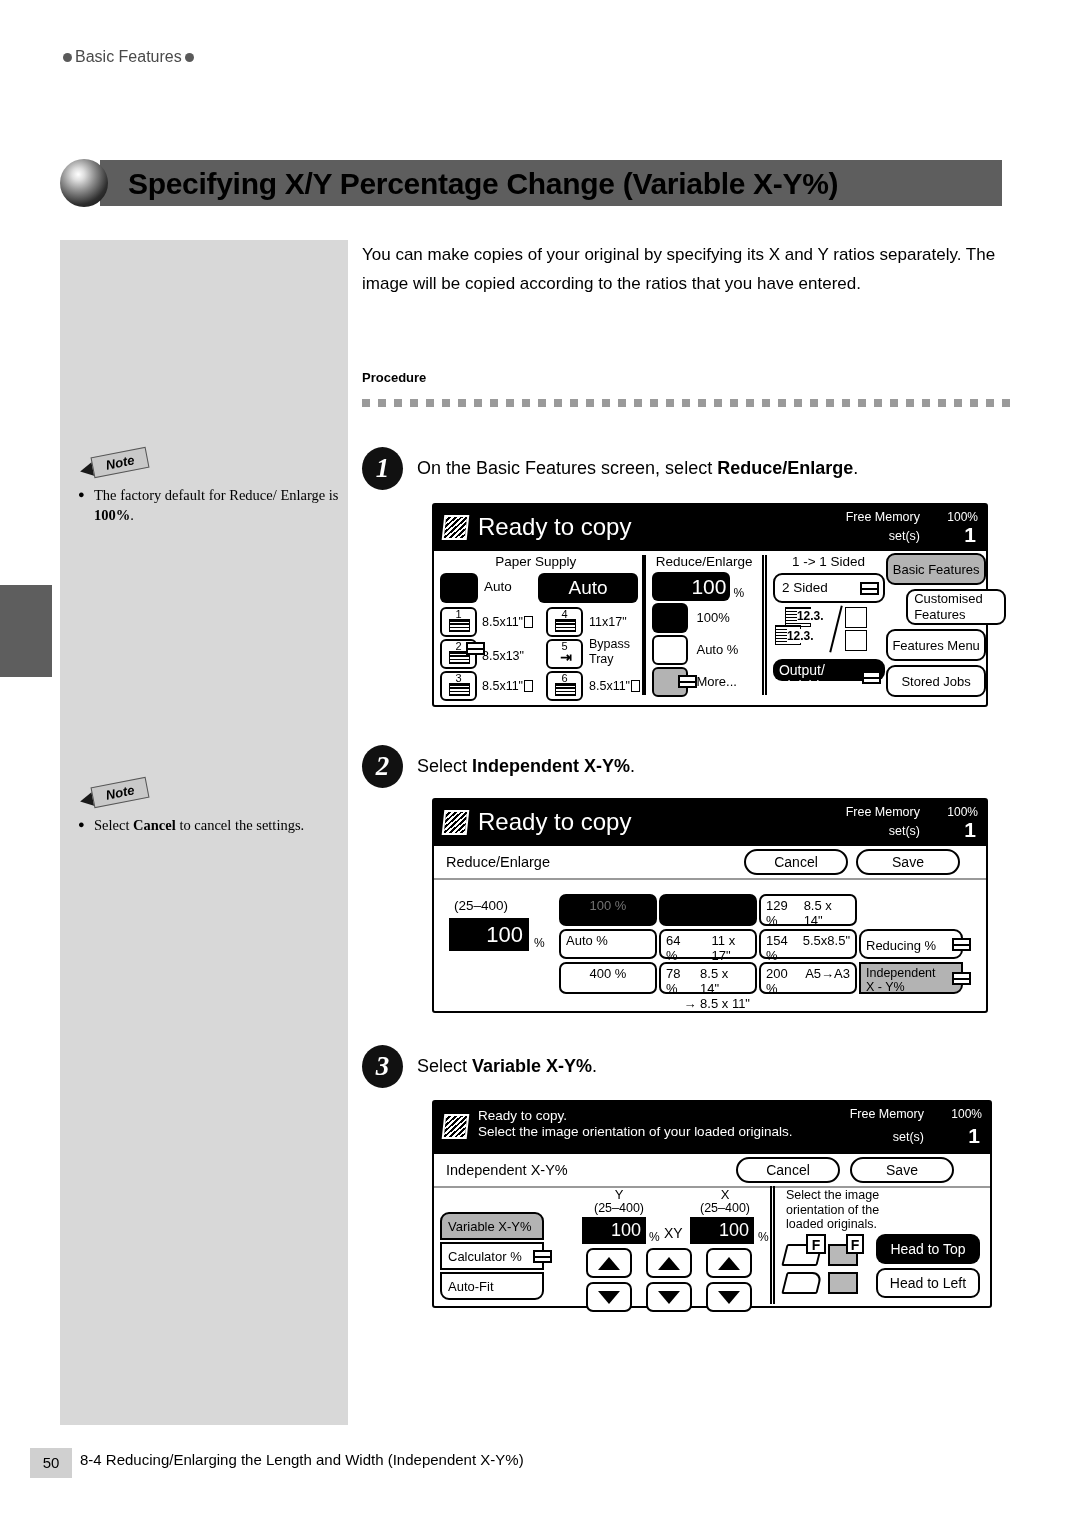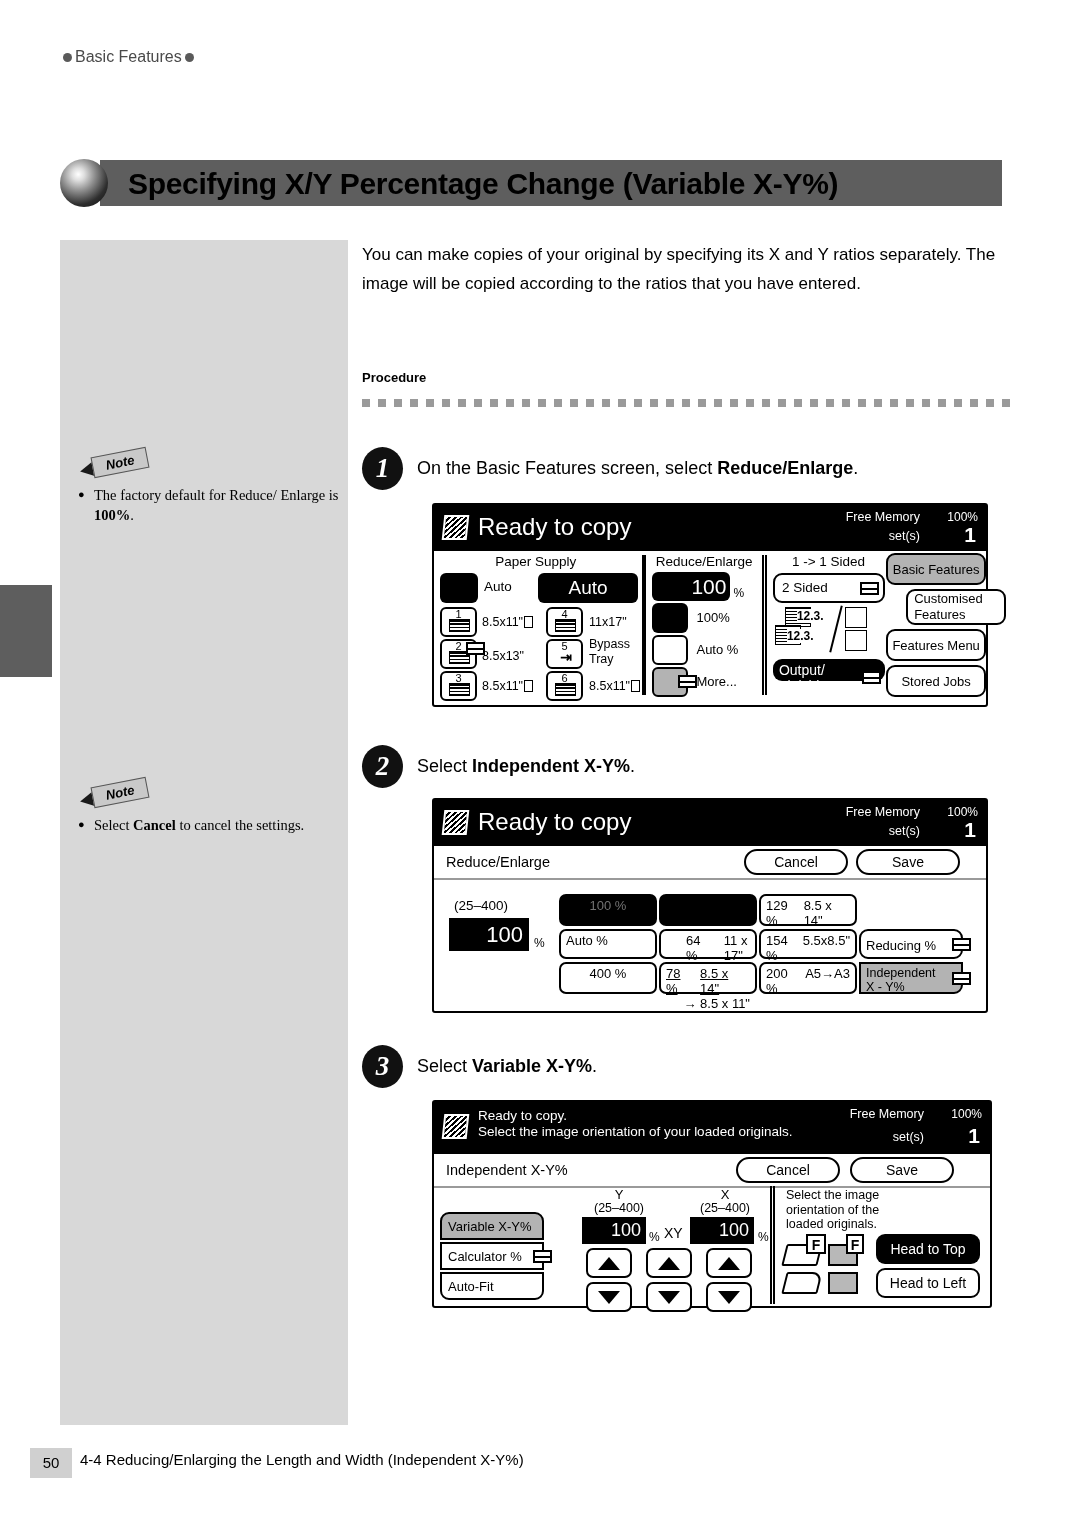--- a/index.html
+++ b/index.html
@@ -400,28 +400,28 @@
     </div>
     <div class="ratio-btn" style="position:absolute;left:125px;top:49px;width:98px;height:30px;">
       <span>Auto %</span>
     </div>
     <div class="ratio-btn" style="position:absolute;left:125px;top:82px;width:98px;height:32px;text-align:center;">
       <span>400 %</span>
     </div>
 
     <div class="ratio-btn sel" style="position:absolute;left:225px;top:14px;width:98px;height:32px;"></div>
     <div class="ratio-btn" style="position:absolute;left:225px;top:49px;width:98px;height:30px;">
-      <div style="display:flex;gap:21px;margin-left:20px;">
+      <div style="display:flex;gap:21px;">
           <span>64 %</span>
           <span>11 x 17"</span>
         </div>
       <div style="text-align:right;">→ 8.5 x 11"</div>
     </div>
     <div class="ratio-btn" style="position:absolute;left:225px;top:82px;width:98px;height:32px;">
-      <div style="display:flex;gap:5px;text-decoration:underline;">
+      <div style="display:flex;gap:5px;">
           <span>78 %</span>
           <span>8.5 x 14"</span>
         </div>
       <div style="text-align:right;">→ 8.5 x 11"</div>
     </div>
 
     <div class="ratio-btn" style="position:absolute;left:325px;top:14px;width:98px;height:32px;">
       <div style="display:flex;gap:4px;">
           <span>129 %</span>
           <span>8.5 x 14"</span>
@@ -534,13 +534,13 @@
       <div style="position:absolute;left:0px;top:36px;width:36px;height:22px;border:2px solid #000;border-radius:2px 10px 2px 2px;transform:skewX(-14deg);"></div>
       <div style="position:absolute;left:44px;top:36px;width:30px;height:22px;background:#b8b8b8;border:2px solid #000;"></div>
     </div>
 
     <div class="blk-btn" style="position:absolute;left:442px;top:46px;width:104px;height:30px;border-radius:9px;font-size:14px;">Head to Top</div>
     <div class="wht-btn" style="position:absolute;left:442px;top:80px;width:104px;height:30px;border-radius:9px;font-size:14px;">Head to Left</div>
   </div>
 </div>
 
 <div class="footer-num">50</div>
-<div class="footer-text">4-4  Reducing/Enlarging the Length and Width (Independent X-Y%)</div>
+<div class="footer-text">8-4  Reducing/Enlarging the Length and Width (Independent X-Y%)</div>
 
 </body></html>

